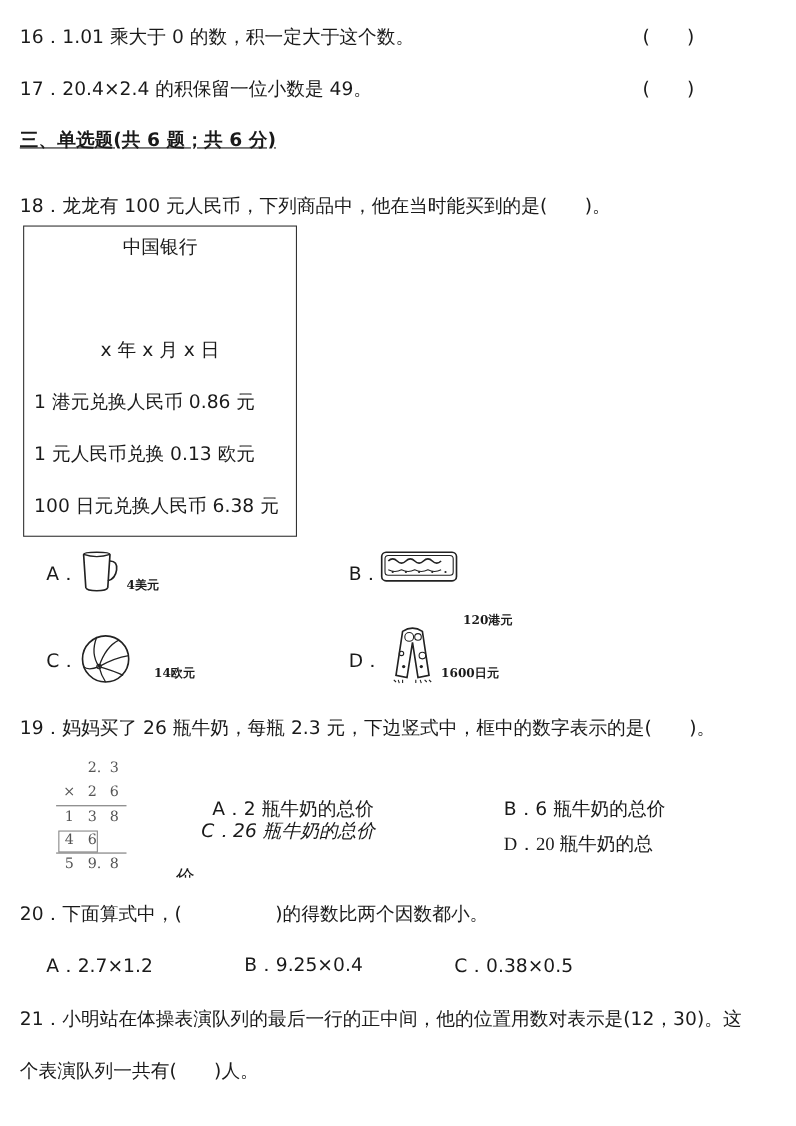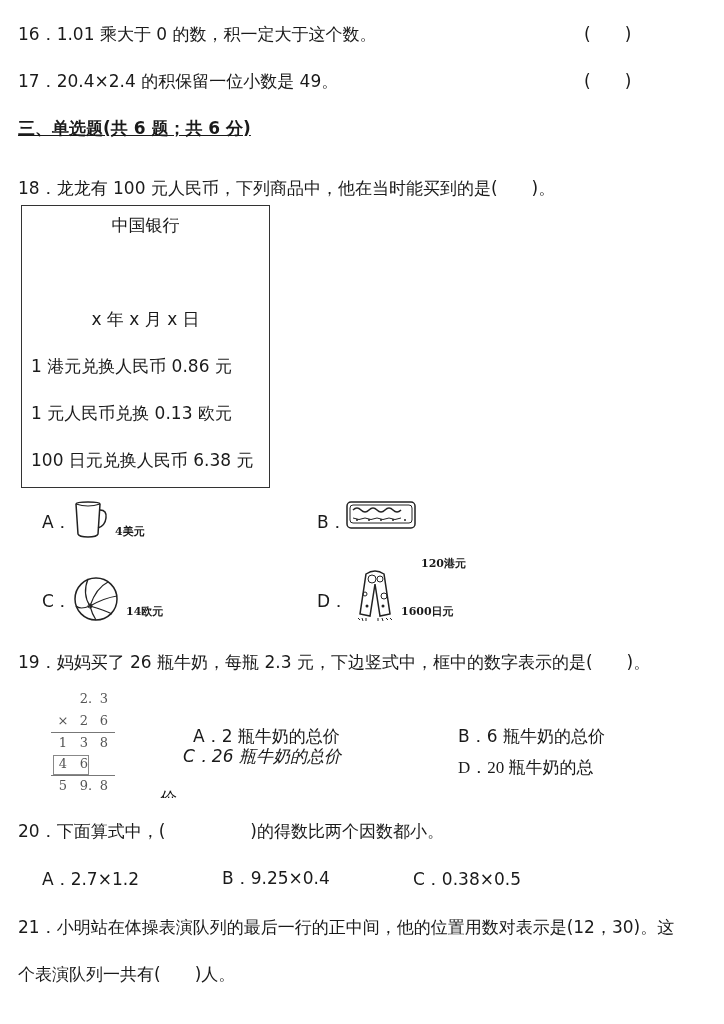--- a/index.html
+++ b/index.html
@@ -66,21 +66,21 @@
 <svg class="icon" style="left:72px; top:576px;" width="48" height="46" viewBox="0 0 48 46">
   <circle cx="24" cy="23" r="21" fill="none" stroke="#222" stroke-width="1.5"></circle>
   <circle cx="18" cy="30" r="2" fill="none" stroke="#222" stroke-width="1"></circle>
   <path d="M18 30 Q10 18 16 3" fill="none" stroke="#222" stroke-width="1.2"></path>
   <path d="M18 30 Q24 12 36 6" fill="none" stroke="#222" stroke-width="1.2"></path>
   <path d="M18 30 Q32 22 45 20" fill="none" stroke="#222" stroke-width="1.2"></path>
   <path d="M18 30 Q32 34 40 38" fill="none" stroke="#222" stroke-width="1.2"></path>
   <path d="M18 30 Q20 38 24 44" fill="none" stroke="#222" stroke-width="1.2"></path>
   <path d="M18 30 Q8 34 4 30" fill="none" stroke="#222" stroke-width="1.2"></path>
 </svg>
-<div class="price" style="left:126px; top:604px;">14欧元</div>
+<div class="price" style="left:140px; top:604px;">14欧元</div>
 
 <div class="opt" style="left:317px; top:589px;">D．</div>
 <svg class="icon" style="left:350px; top:570px;" width="50" height="52" viewBox="0 0 50 52">
   <path d="M16 4 Q25 -2 34 4 L40 44 L30 46 L25 14 L20 46 L10 44 Z" fill="none" stroke="#222" stroke-width="1.5"></path>
   <circle cx="22" cy="9" r="4" fill="none" stroke="#222" stroke-width="1"></circle>
   <circle cx="30" cy="9" r="3" fill="none" stroke="#222" stroke-width="1"></circle>
   <circle cx="15" cy="24" r="2" fill="none" stroke="#222" stroke-width="1"></circle>
   <circle cx="34" cy="26" r="3" fill="none" stroke="#222" stroke-width="1"></circle>
   <circle cx="17" cy="36" r="1.5" fill="#222"></circle>
     <circle cx="33" cy="36" r="1.5" fill="#222"></circle>

